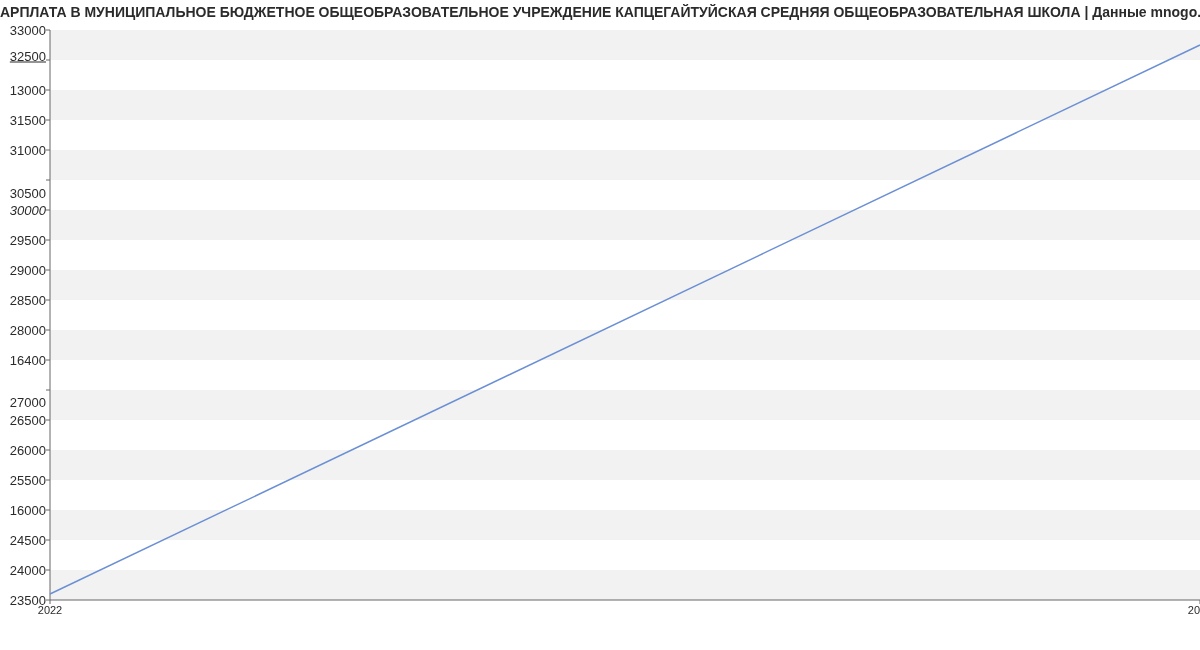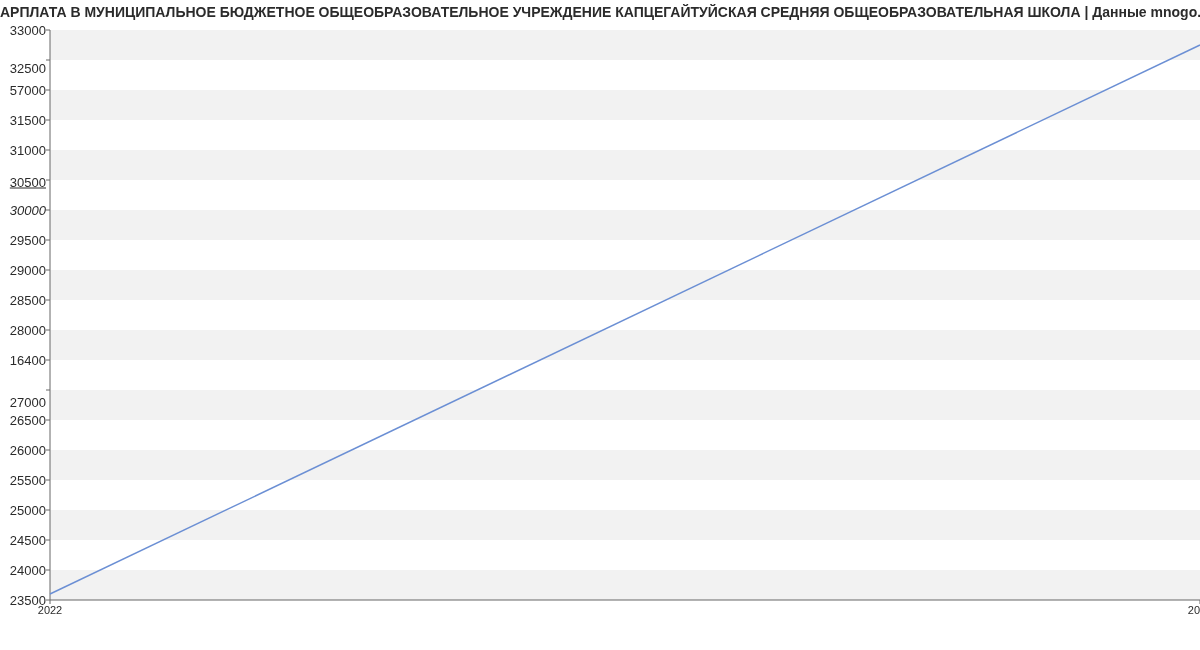--- a/index.html
+++ b/index.html
@@ -94,34 +94,34 @@
       <line x1="0" y1="570" x2="0" y2="574" stroke="#666666" stroke-width="1"></line>
       <line x1="1150" y1="570" x2="1150" y2="574" stroke="#666666" stroke-width="1"></line>
       <path d="M0 564 L1150 15 " fill="none" stroke="#6b8fd4" stroke-width="1.4"></path>
     </svg>
 </div>
 
 <div id="ytick-container">
     <div class="ytick-label" style="top: 600px;">23500</div>
     <div class="ytick-label" style="top: 570px;">24000</div>
     <div class="ytick-label" style="top: 540px;">24500</div>
-    <div class="ytick-label" style="top: 510px;">25000</div>
+    <div class="ytick-label" style="top: 510px;">16000</div>
     <div class="ytick-label" style="top: 480px;">25500</div>
     <div class="ytick-label" style="top: 450px;">26000</div>
     <div class="ytick-label" style="top: 420px;">26500</div>
     <div class="ytick-label" style="top: 402px;">27000</div>
     <div class="ytick-label" style="top: 360px;">16400</div>
     <div class="ytick-label" style="top: 330px;">28000</div>
     <div class="ytick-label" style="top: 300px;">28500</div>
     <div class="ytick-label" style="top: 270px;">29000</div>
     <div class="ytick-label" style="top: 240px;">29500</div>
     <div class="ytick-label" style="top: 210px; font-style: italic;">30000</div>
-    <div class="ytick-label" style="top: 182px; text-decoration: underline;">30500</div>
+    <div class="ytick-label" style="top: 193px;">30500</div>
     <div class="ytick-label" style="top: 150px;">31000</div>
     <div class="ytick-label" style="top: 120px;">31500</div>
-    <div class="ytick-label" style="top: 90px;">57000</div>
-    <div class="ytick-label" style="top: 68px;">32500</div>
+    <div class="ytick-label" style="top: 90px;">13000</div>
+    <div class="ytick-label" style="top: 56px; text-decoration: underline;">32500</div>
     <div class="ytick-label" style="top: 30px;">33000</div>
   </div>
 <div id="xtick-container">
     <div class="xtick-label" style="left: 50px;">2022</div>
     <div class="xtick-label" style="left: 1200px;">2024</div>
   </div>
 
 </body></html>

